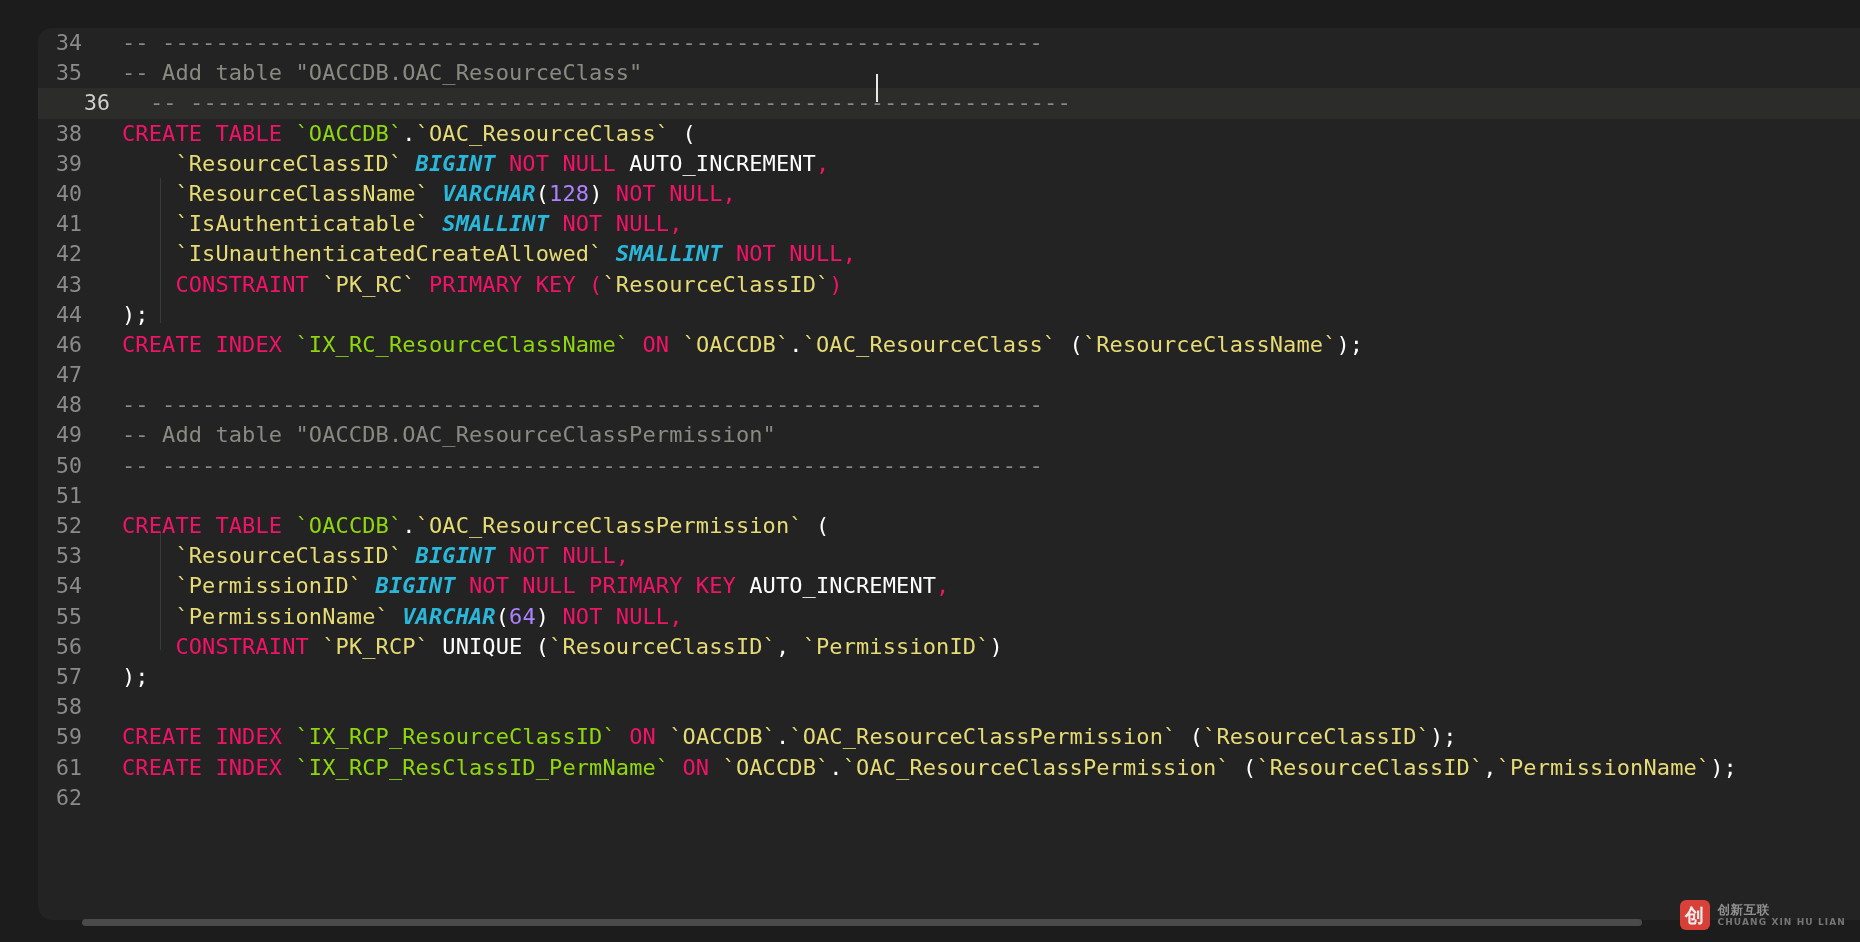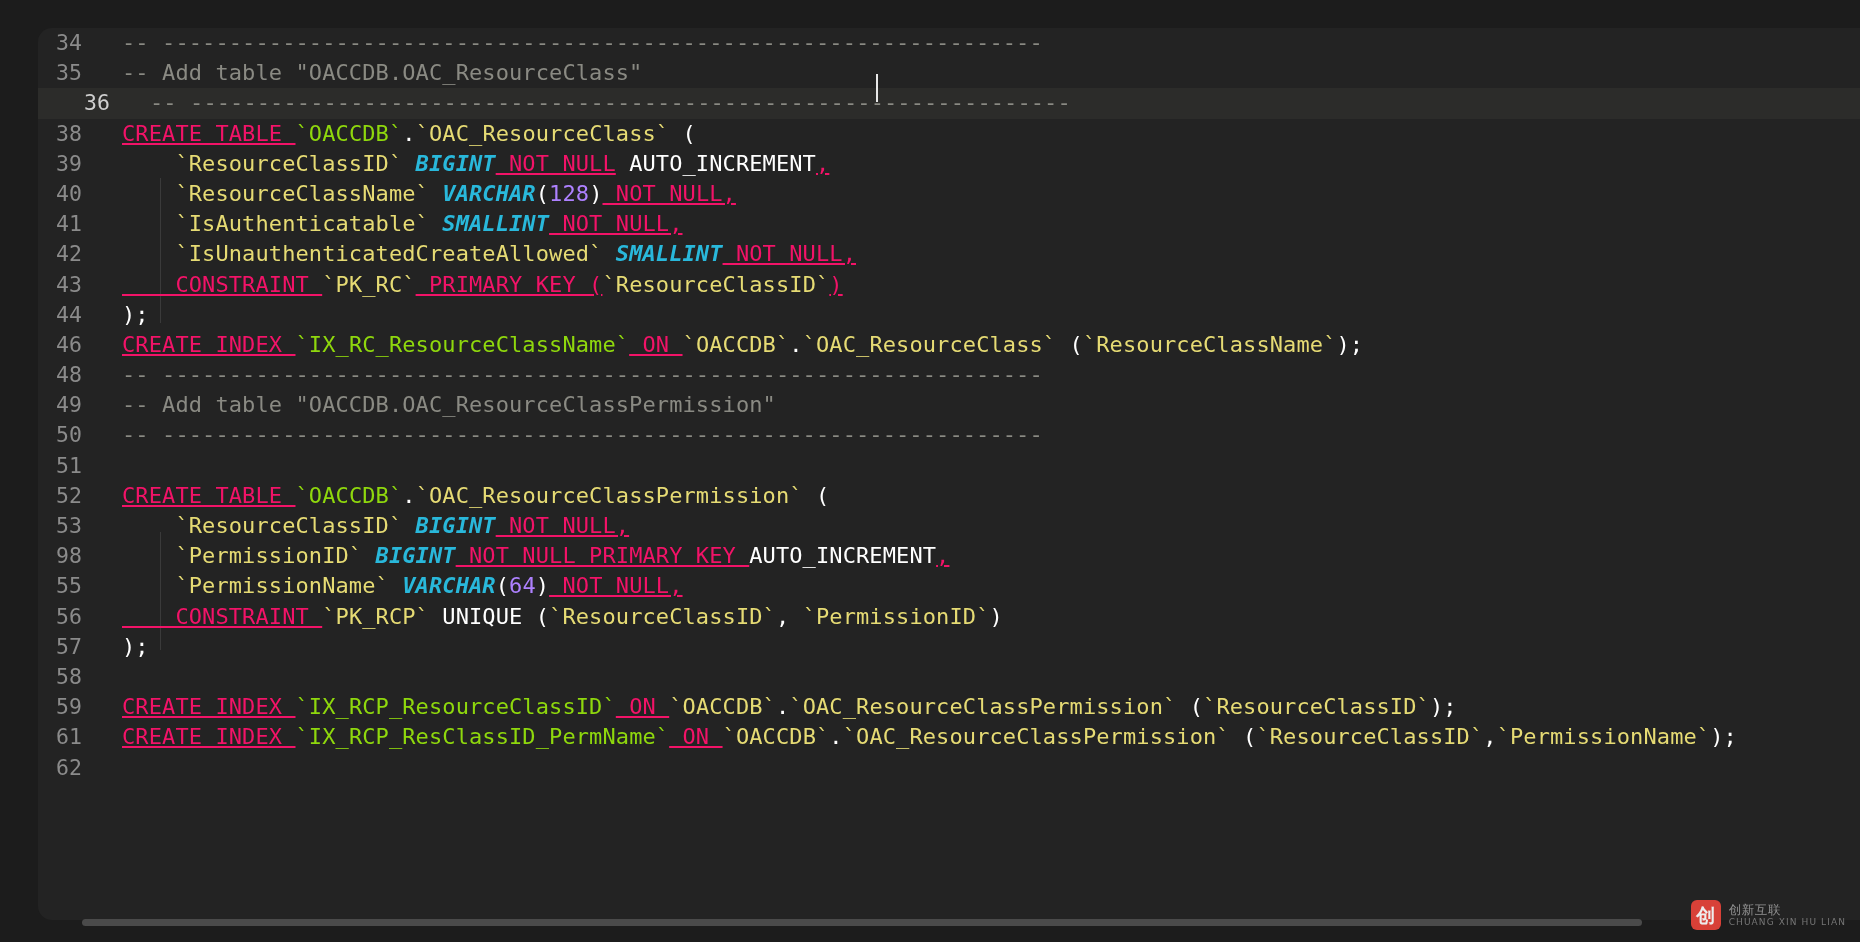--- a/index.html
+++ b/index.html
@@ -88,21 +88,21 @@
   .indent-guide2 {
     position: absolute;
     left: 122px;
     top: 504px;
     width: 1px;
     height: 118px;
     background: #3a3a3a;
   }
 
   
-  .kw   { color: #f21368; text-decoration: underline; }       
+  .kw   { color: #f21368; }       
   .type { color: #29b8db; font-style: italic; font-weight: bold; }
   .ident{ color: #e6db74; }       
   .db   { color: #8fd80d; }       
   .num  { color: #ae81ff; }
   .cmt  { color: #8a8a83; }
   .plain{ color: #ffffff; }
 
   
   .caret {
     position: absolute;
@@ -152,20 +152,21 @@
     font-weight: bold;
     display: flex;
     align-items: center;
     justify-content: center;
     line-height: 1;
   }
   .wm-text {
     display: flex;
     flex-direction: column;
     line-height: 1.12;
+    font-weight: bold;
   }
   .wm-cn {
     color: #9a9a9a;
     font-family: "DejaVu Sans", sans-serif;
     font-size: 12.5px;
     letter-spacing: 0.6px;
   }
   .wm-en {
     color: #7d7d7d;
     font-family: "DejaVu Sans", sans-serif;
@@ -189,27 +190,28 @@
         <div class="line"><span class="ln">35</span><span class="code"><span class="cmt">-- Add table "OACCDB.OAC_ResourceClass"</span></span></div>
         <div class="line current"><span class="ln">36</span><span class="code"><span class="cmt">-- ------------------------------------------------------------------</span></span></div>
         <div class="line"><span class="ln">38</span><span class="code"><span class="kw">CREATE TABLE </span><span class="db">`</span><span class="db">OACCDB</span><span class="db">`</span><span class="plain">.</span><span class="ident">`OAC_ResourceClass`</span><span class="plain"> (</span></span></div>
         <div class="line"><span class="ln">39</span><span class="code"><span class="ident">    `ResourceClassID` </span><span class="type">BIGINT</span><span class="kw"> NOT NULL</span><span class="plain"> AUTO_INCREMENT</span><span class="kw">,</span></span></div>
         <div class="line"><span class="ln">40</span><span class="code"><span class="ident">    `ResourceClassName` </span><span class="type">VARCHAR</span><span class="plain">(</span><span class="num">128</span><span class="plain">)</span><span class="kw"> NOT NULL,</span></span></div>
         <div class="line"><span class="ln">41</span><span class="code"><span class="ident">    `IsAuthenticatable` </span><span class="type">SMALLINT</span><span class="kw"> NOT NULL,</span></span></div>
         <div class="line"><span class="ln">42</span><span class="code"><span class="ident">    `IsUnauthenticatedCreateAllowed` </span><span class="type">SMALLINT</span><span class="kw"> NOT NULL,</span></span></div>
         <div class="line"><span class="ln">43</span><span class="code"><span class="kw">    CONSTRAINT </span><span class="ident">`PK_RC`</span><span class="kw"> PRIMARY KEY (</span><span class="ident">`ResourceClassID`</span><span class="kw">)</span></span></div>
         <div class="line"><span class="ln">44</span><span class="code"><span class="plain">);</span></span></div>
         <div class="line"><span class="ln">46</span><span class="code"><span class="kw">CREATE INDEX </span><span class="db">`IX_RC_ResourceClassName`</span><span class="kw"> ON </span><span class="ident">`OACCDB`</span><span class="plain">.</span><span class="ident">`OAC_ResourceClass`</span><span class="plain"> (</span><span class="ident">`ResourceClassName`</span><span class="plain">);</span></span></div>
+        <div class="line"><span class="ln">47</span><span class="code">&nbsp;</span></div>
         <div class="line"><span class="ln">48</span><span class="code"><span class="cmt">-- ------------------------------------------------------------------</span></span></div>
         <div class="line"><span class="ln">49</span><span class="code"><span class="cmt">-- Add table "OACCDB.OAC_ResourceClassPermission"</span></span></div>
         <div class="line"><span class="ln">50</span><span class="code"><span class="cmt">-- ------------------------------------------------------------------</span></span></div>
         <div class="line"><span class="ln">51</span><span class="code">&nbsp;</span></div>
         <div class="line"><span class="ln">52</span><span class="code"><span class="kw">CREATE TABLE </span><span class="db">`OACCDB`</span><span class="plain">.</span><span class="ident">`OAC_ResourceClassPermission`</span><span class="plain"> (</span></span></div>
         <div class="line"><span class="ln">53</span><span class="code"><span class="ident">    `ResourceClassID` </span><span class="type">BIGINT</span><span class="kw"> NOT NULL,</span></span></div>
-        <div class="line"><span class="ln">98</span><span class="code"><span class="ident">    `PermissionID` </span><span class="type">BIGINT</span><span class="kw"> NOT NULL PRIMARY KEY </span><span class="plain">AUTO_INCREMENT</span><span class="kw">,</span></span></div>
+        <div class="line"><span class="ln">54</span><span class="code"><span class="ident">    `PermissionID` </span><span class="type">BIGINT</span><span class="kw"> NOT NULL PRIMARY KEY </span><span class="plain">AUTO_INCREMENT</span><span class="kw">,</span></span></div>
         <div class="line"><span class="ln">55</span><span class="code"><span class="ident">    `PermissionName` </span><span class="type">VARCHAR</span><span class="plain">(</span><span class="num">64</span><span class="plain">)</span><span class="kw"> NOT NULL,</span></span></div>
         <div class="line"><span class="ln">56</span><span class="code"><span class="kw">    CONSTRAINT </span><span class="ident">`PK_RCP`</span><span class="plain"> UNIQUE (</span><span class="ident">`ResourceClassID`</span><span class="plain">, </span><span class="ident">`PermissionID`</span><span class="plain">)</span></span></div>
         <div class="line"><span class="ln">57</span><span class="code"><span class="plain">);</span></span></div>
         <div class="line"><span class="ln">58</span><span class="code">&nbsp;</span></div>
         <div class="line"><span class="ln">59</span><span class="code"><span class="kw">CREATE INDEX </span><span class="db">`IX_RCP_ResourceClassID`</span><span class="kw"> ON </span><span class="ident">`OACCDB`</span><span class="plain">.</span><span class="ident">`OAC_ResourceClassPermission`</span><span class="plain"> (</span><span class="ident">`ResourceClassID`</span><span class="plain">);</span></span></div>
         <div class="line"><span class="ln">61</span><span class="code"><span class="kw">CREATE INDEX </span><span class="db">`IX_RCP_ResClassID_PermName`</span><span class="kw"> ON </span><span class="ident">`OACCDB`</span><span class="plain">.</span><span class="ident">`OAC_ResourceClassPermission`</span><span class="plain"> (</span><span class="ident">`ResourceClassID`</span><span class="plain">,</span><span class="ident">`PermissionName`</span><span class="plain">);</span></span></div>
         <div class="line"><span class="ln">62</span><span class="code">&nbsp;</span></div>
       </div>
     <div class="caret"></div>
   </div>

